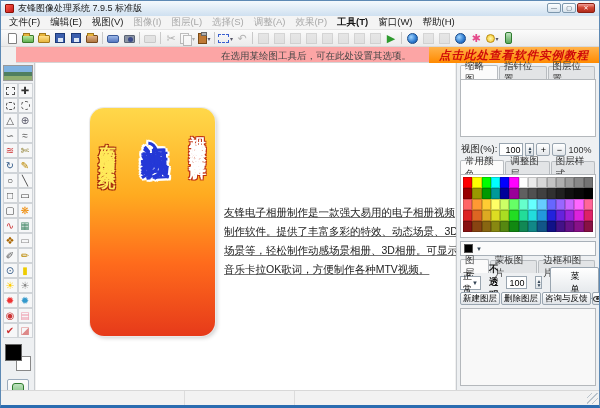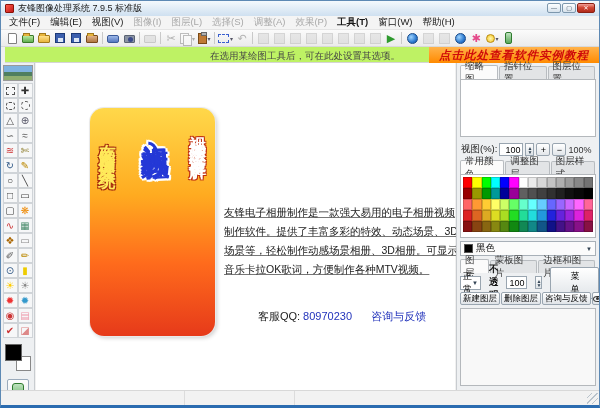--- a/index.html
+++ b/index.html
@@ -39,21 +39,21 @@
   .s-clip{width:9px;height:11px;background:#c07a35;border:1px solid #7a4a15;position:relative}
   .s-clip::before{content:"";position:absolute;top:-2px;left:2px;width:4px;height:2px;background:#b0b0b0;border:1px solid #666}
   .s-copy{position:relative;width:11px;height:11px}
   .s-copy::before,.s-copy::after{content:"";position:absolute;width:7px;height:9px;background:#fff;border:1px solid #778}
   .s-copy::before{left:0;top:0}.s-copy::after{left:3px;top:2px}
   .s-globe{width:11px;height:11px;border-radius:50%;background:radial-gradient(circle at 35% 35%,#9fd4ff,#2e7bd0 60%,#1a4f9a);border:1px solid #174a8a}
   .s-lamp{width:9px;height:9px;border-radius:50%;background:radial-gradient(#fff6b0,#f5c518);border:1px solid #b98a10}
   .s-phone{width:7px;height:12px;background:linear-gradient(#bfe3bf,#58a858);border:1px solid #2e7a2e;border-radius:2px}
   .s-phone.big{width:12px;height:18px;border-radius:3px}
   
-  .optionsbar{position:absolute;top:46px;left:4px;right:0;height:16px;background:#bef264;border-bottom:1px solid #d5d5d5}
+  .optionsbar{position:absolute;top:46px;left:15px;right:0;height:16px;background:#fca5a5;border-bottom:1px solid #d5d5d5}
   .hint{position:absolute;left:205px;top:3px;font-size:9.5px;color:#444}
   .promo{position:absolute;right:0;top:0;width:170px;height:16px;background:linear-gradient(#ffb24a,#ff8a00);color:#cf0a0a;font-weight:bold;font-style:italic;font-size:11.5px;display:flex;align-items:center;justify-content:center;letter-spacing:1px}
   
   .toolpanel{position:absolute;left:0;top:62px;width:34px;bottom:15px;background:#eef0f2;border-right:1px solid #c8ccd0;padding-top:2px}
   .nav-thumb{width:30px;height:16px;margin:0 auto 2px;background:linear-gradient(#7fb2e0 0 45%,#4f7f5f 45% 70%,#8fae6f 70% 100%);border:1px solid #999}
   #toolgrid{display:grid;grid-template-columns:15px 15px;justify-content:center}
   .tool{width:15px;height:15px;display:flex;align-items:center;justify-content:center;background:#f6f7f8;border:1px solid #d0d4d8;font-size:10px;line-height:10px;padding:0}
   .dsq{width:9px;height:8px;border:1px dashed #555}
   .drr{width:9px;height:8px;border:1px dashed #555;border-radius:3px}
   .dci{width:9px;height:9px;border:1px dashed #555;border-radius:50%}
@@ -373,25 +373,20 @@
       <span class="b-left">友锋图像处理系统</span>
       <span class="b-center">入门视频教程</span>
       <span class="b-right">视频演示语音讲解</span>
     </div>
 
 
     <div class="para">
       <span class="para-text">友锋电子相册制作是一款强大易用的电子相册视频制作软件。提供了丰富多彩的特效、动态场景、3D场景等，轻松制作动感场景相册、3D相册。可显示音乐卡拉OK歌词，方便制作各种MTV视频。</span>
     </div>
 
-    <div class="qq">
-      <span>客服QQ:</span>
-      <span class="qq-num">80970230</span>
-      <span class="qq-link">咨询与反馈</span>
-    </div>
   </div>
 
   <div class="rightpanel">
     <div class="tabs tabs1" id="tabs1">
         <span class="tab active">缩略图</span>
         <span class="tab">指针位置</span>
         <span class="tab">图层位置</span>
       </div>
     <div class="thumbbox"></div>
 
@@ -490,21 +485,20 @@
           <button class="pcell" style="background: rgb(17, 17, 136);"></button>
           <button class="pcell" style="background: rgb(68, 17, 136);"></button>
           <button class="pcell" style="background: rgb(102, 17, 136);"></button>
           <button class="pcell" style="background: rgb(136, 17, 136);"></button>
           <button class="pcell" style="background: rgb(136, 17, 68);"></button>
         </div>
       </div>
 
     <div class="colorsel">
       <span class="csw" style="background: rgb(0, 0, 0);"></span>
-      <span class="cname">黑色</span>
       <span class="carr">▼</span>
     </div>
 
     <div class="tabs tabs3" id="tabs3">
         <span class="tab active">图层</span>
         <span class="tab">蒙板图片</span>
         <span class="tab">边框和图片</span>
       </div>
 
     <div class="blendrow">

